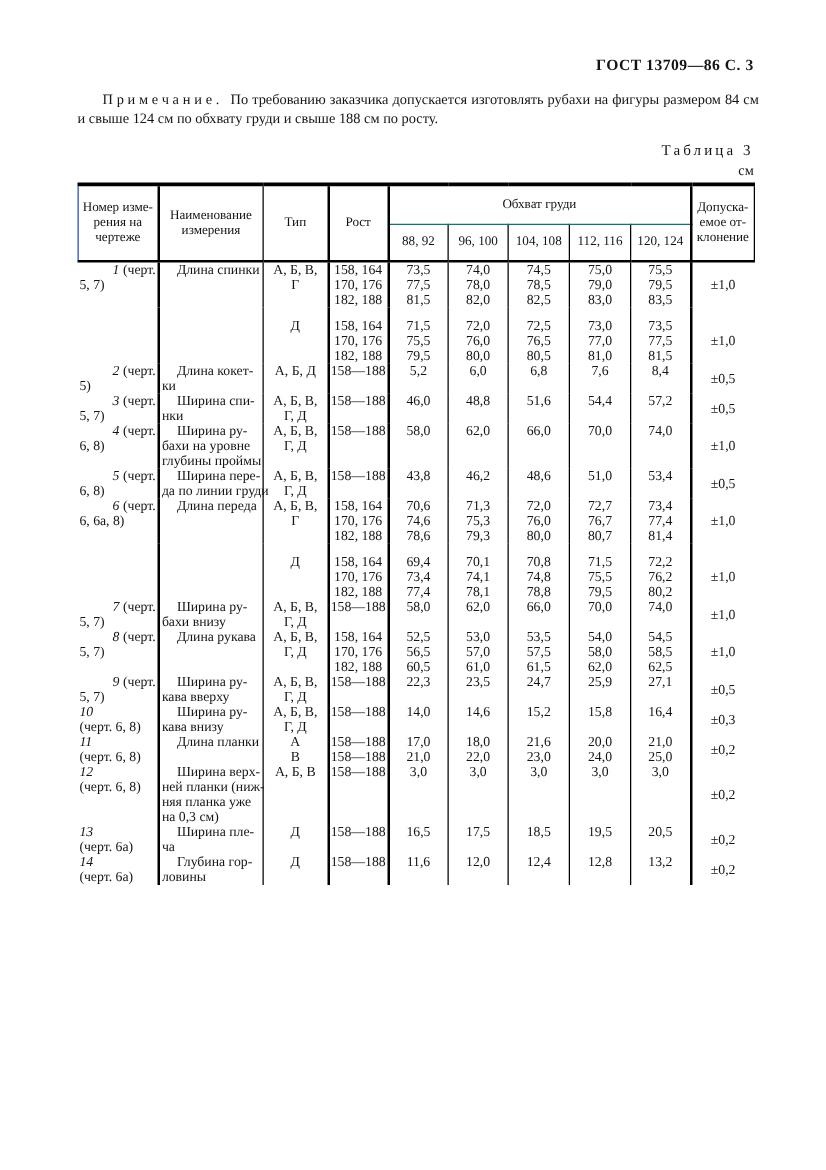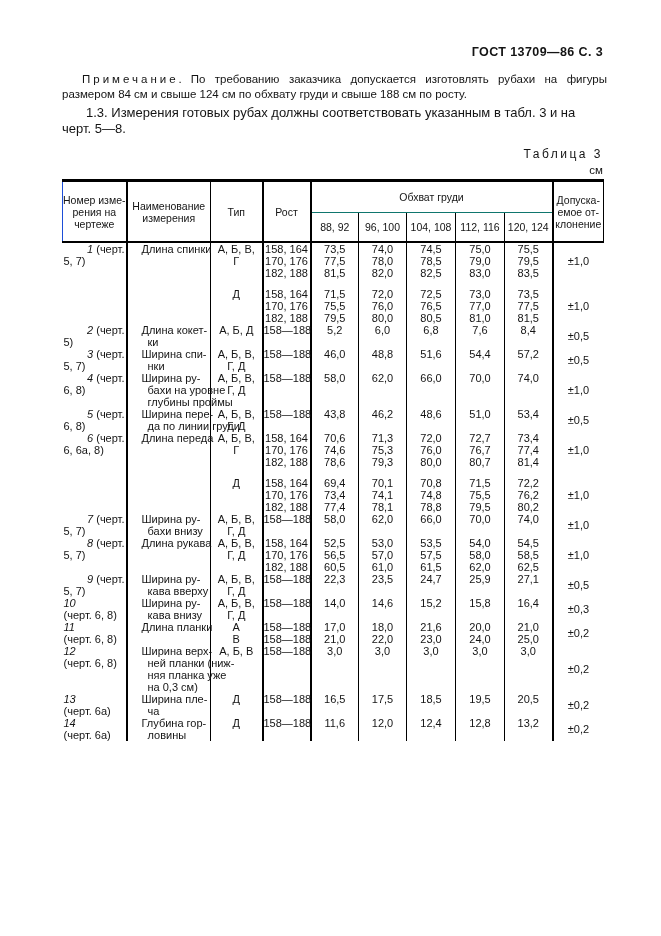--- a/index.html
+++ b/index.html
@@ -1,20 +1,20 @@
 <!DOCTYPE html>
 <html><head>
 <meta charset="utf-8">
 <style>
   html,body{margin:0;padding:0;background:#ffffff;}
   .page{
     position:relative;
     width:661px;height:936px;
     background:#ffffff;
-    font-family:Liberation Sans, sans-serif;
+    font-family:Liberation Serif, serif;
     color:#141414;
     overflow:hidden;
   }
   .gost-num{
     padding-top:45px;
     margin:0 58px 0 62px;
     text-align:right;
     font-weight:bold;
     font-size:12.5px;
     letter-spacing:0.4px;
@@ -78,35 +78,34 @@
     padding-top:2px;
     padding-bottom:6px;
   }
   tbody tr.sub td{padding-top:9px;}
   tbody td.c-tol{vertical-align:middle;text-align:center;}
   .l{white-space:nowrap;}
   .c-num .num-r{text-align:right;padding-right:1px;}
   .c-num .num-c{text-align:left;}
   .c-num .l{padding-left:1px;}
   .c-num i{font-style:italic;}
-  .c-name .l{padding-left:20px;}
+  .c-name .l{padding-left:2px;}
   .c-name .ind{padding-left:14px;}
   .c-tip .l,.c-rost .l,.c-val .l{text-align:center;}
   .hl{white-space:nowrap;}
 </style>
 </head>
 <body>
 
 <div class="page">
 
   <div class="gost-num">ГОСТ 13709—86 С. 3</div>
 
   <p class="note"><span class="note-label">Примечание.</span><span>По требованию заказчика допускается изготовлять рубахи на фигуры размером 84 см и свыше 124 см по обхвату груди и свыше 188 см по росту.</span></p>
 
-  <p class="p13">1.3. Измерения готовых рубах должны соответствовать указанным в табл. 3 и на черт. 5—8.</p>
 
   <div class="caption">Таблица 3</div>
 
   <div class="unit">см</div>
 
   <table class="meas">
     <colgroup>
       <col style="width:64px">
         <col style="width:84px">
         <col style="width:52px">

